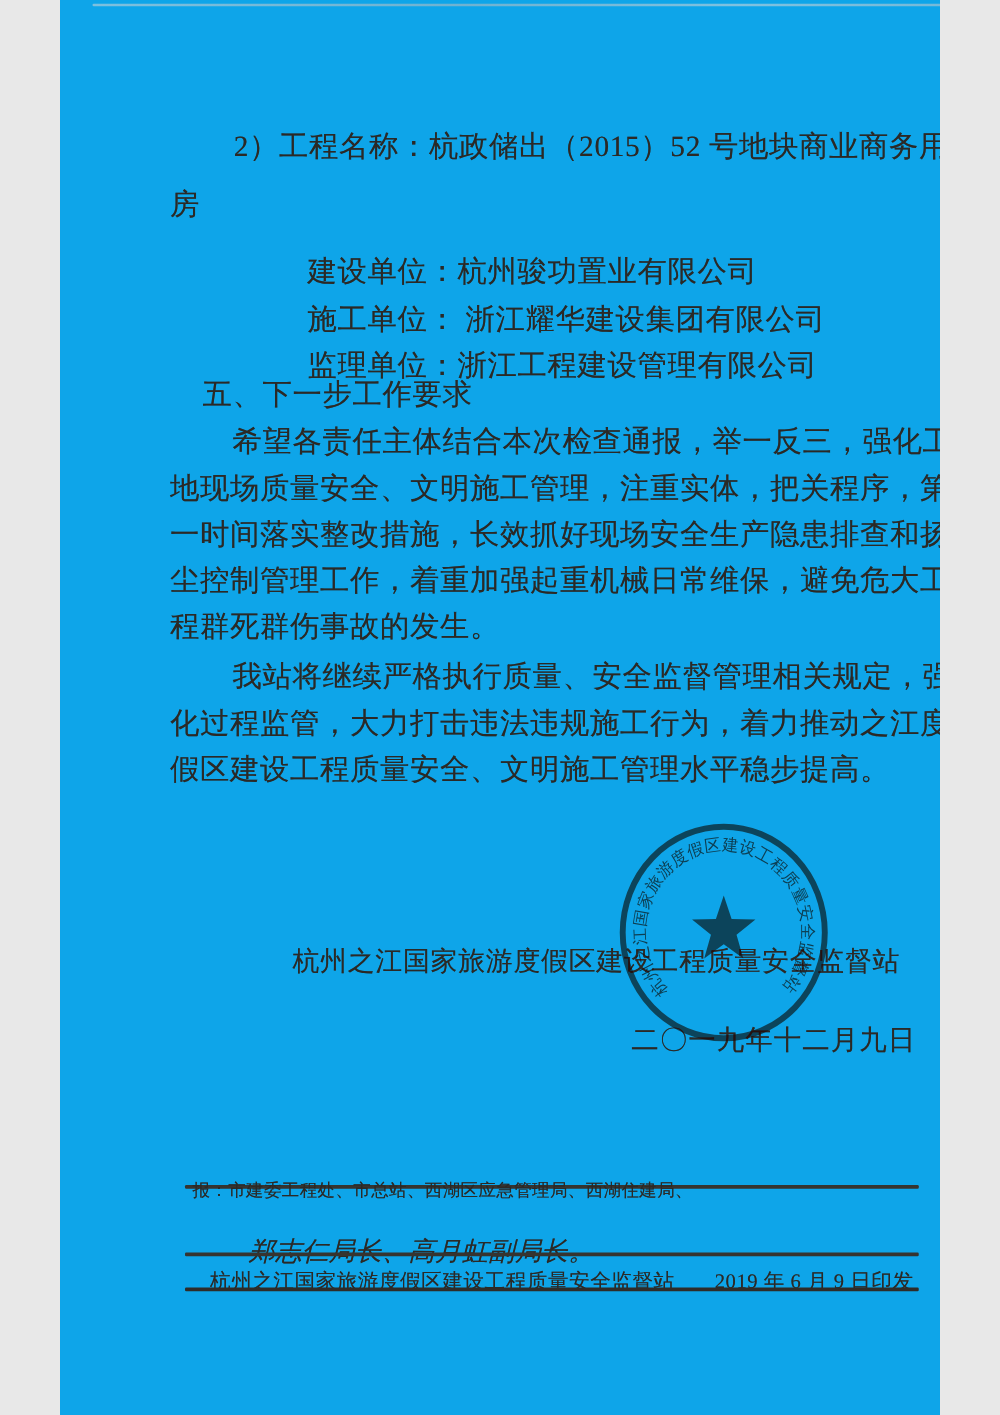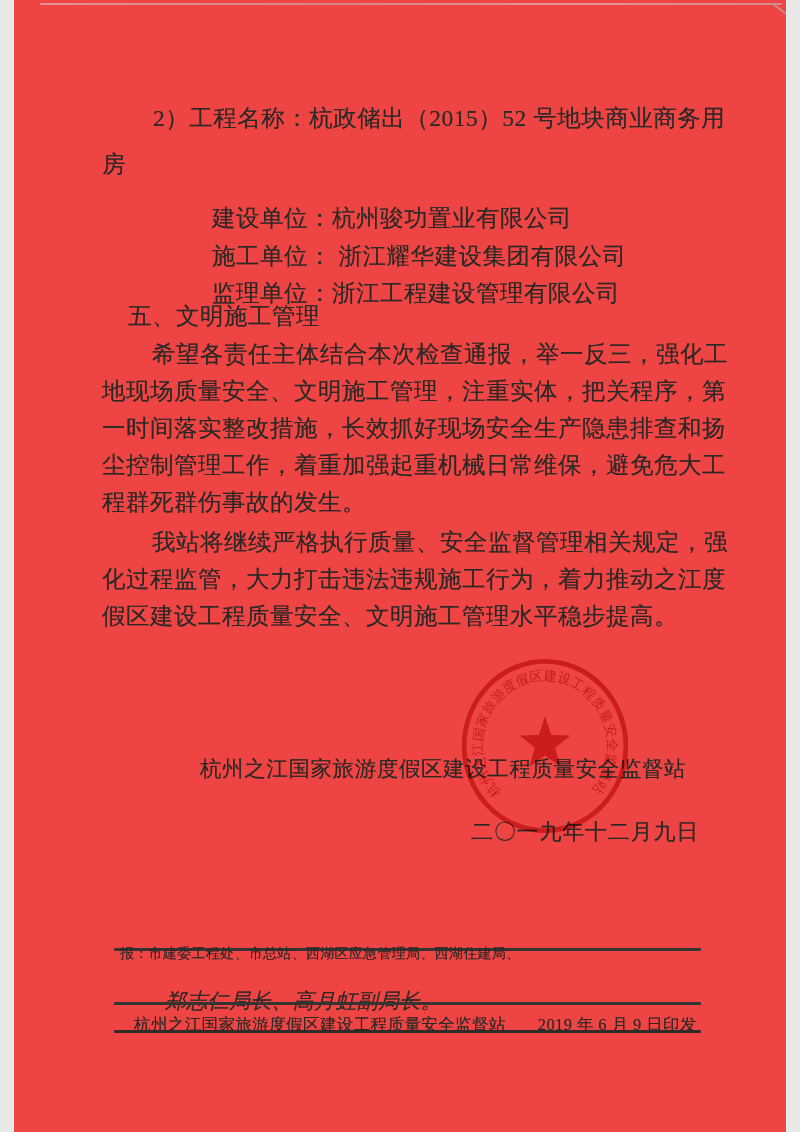--- a/index.html
+++ b/index.html
@@ -2,25 +2,26 @@
 <html lang="zh"><head>
 <meta charset="utf-8">
 <style>
   html,body{margin:0;padding:0;}
   body{
     background:#e8e8e8;
     font-family:"Liberation Serif","DejaVu Serif",serif;
   }
   .page{
     position:relative;
-    width:772px;height:1132px;
+    width:680px;height:1132px;
     margin:0 auto;
-    background:#ef4444;
+    background:#0ea5e9;
     overflow:hidden;
     color:#2b2926;
+    padding-left:24px;
   }
   
   .scan-top{
     position:absolute;left:26px;top:3px;width:742px;height:2px;
     background:linear-gradient(90deg,#d6d6d6 0%,#bdbdbd 40%,#d9d9d9 70%,#c4c4c4 100%);
     opacity:.55;border-radius:1px;
   }
   .scan-scratch{
     position:absolute;left:756px;top:16px;width:40px;height:2px;
     background:#b9b9b9;opacity:.55;transform:rotate(38deg);
@@ -68,21 +69,21 @@
 <div class="page">
 
   <div class="scan-top"></div>
   <div class="scan-scratch"></div>
 
   <div class="txt l-project1">2）工程名称：杭政储出（2015）52 号地块商业商务用</div>
   <div class="txt l-project2">房</div>
   <div class="txt l-units">建设单位：杭州骏功置业有限公司
 施工单位： 浙江耀华建设集团有限公司
 监理单位：浙江工程建设管理有限公司</div>
-  <div class="txt l-heading">五、文明施工管理</div>
+  <div class="txt l-heading">五、下一步工作要求</div>
   <div class="txt l-para1">希望各责任主体结合本次检查通报，举一反三，强化工
 地现场质量安全、文明施工管理，注重实体，把关程序，第
 一时间落实整改措施，长效抓好现场安全生产隐患排查和扬
 尘控制管理工作，着重加强起重机械日常维保，避免危大工
 程群死群伤事故的发生。</div>
   <div class="txt l-para2">我站将继续严格执行质量、安全监督管理相关规定，强
 化过程监管，大力打击违法违规施工行为，着力推动之江度
 假区建设工程质量安全、文明施工管理水平稳步提高。</div>
 
   <div class="txt l-sig-org">杭州之江国家旅游度假区建设工程质量安全监督站</div>

